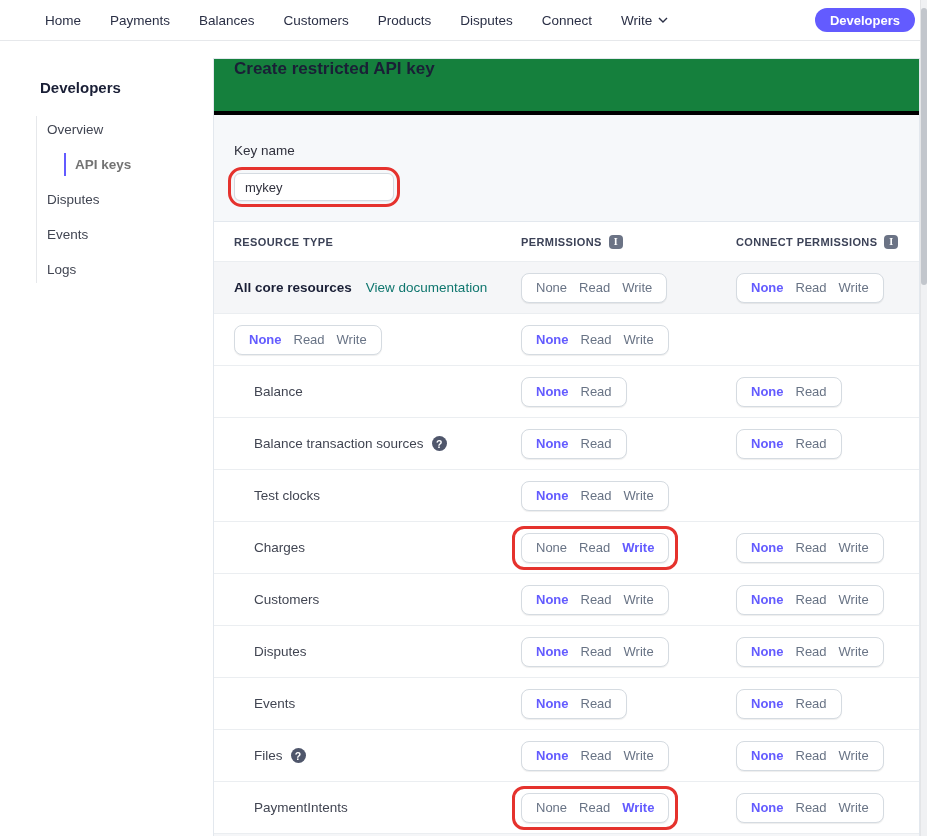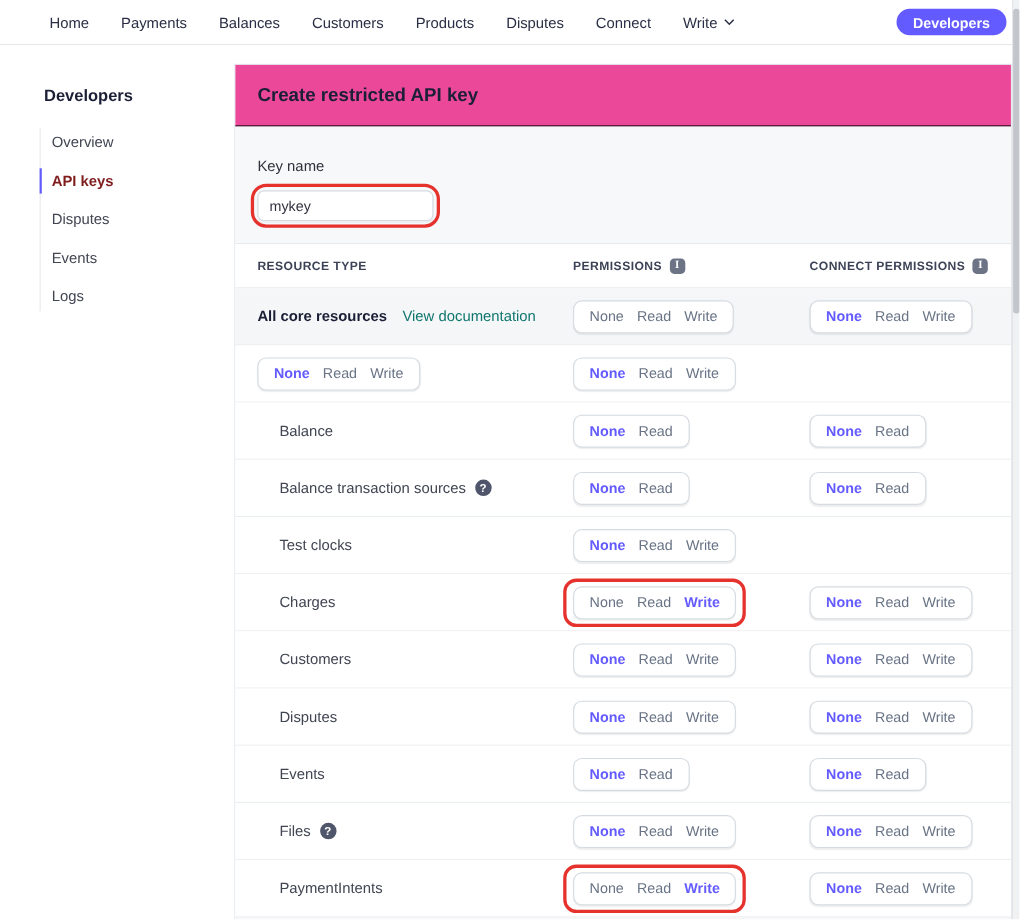--- a/index.html
+++ b/index.html
@@ -19,29 +19,29 @@
              background:#635bff; color:#fff; border:none; border-radius:12px;
              font-size:13px; font-weight:bold; font-family:inherit; cursor:pointer;
              display:flex; align-items:center; }
 
   
   .sidebar { position:absolute; left:0; top:41px; width:213px; bottom:0; background:#fff; }
   .sidebar-heading { margin:38px 0 20px 40px; font-size:15px; font-weight:bold; color:#1a1f36; }
   .side-list { margin-left:36px; border-left:1px solid #e6e8eb; }
   .side-item { position:relative; padding:6px 0 6px 10px; font-size:13.5px;
                color:#414552; cursor:pointer; margin-bottom:8px; }
-  .side-item.active { color:#7f1d1d; font-weight:bold; }
+  .side-item.active { color:#737373; font-weight:bold;margin-left:28px; }
   .side-item.active::before { content:""; position:absolute; left:-1px; top:2px; bottom:2px;
                width:2px; background:#635bff; }
 
   
   .panel { position:absolute; left:213px; top:58px; width:707px; bottom:0;
            background:#fff; border:1px solid #e3e8ee; border-bottom:none; }
-  .panel-header { height:56px; display:flex; align-items:center; padding-left:20px;
-                  border-bottom:1px solid #000000; background:#ec4899; }
+  .panel-header { height:56px; display:flex; align-items:flex-start; padding-left:20px;
+                  border-bottom:4px solid #000000; background:#15803d; }
   .panel-title { font-size:17px; font-weight:bold; color:#1a1f36; }
 
   .keyname-section { height:107px; background:#f6f8fa; border-bottom:1px solid #e3e8ee;
                      padding:28px 0 0 20px; }
   .keyname-label { font-size:13.5px; color:#30313d; margin-bottom:9px; }
   .annotation { display:inline-block; border:3px solid #e5322d; border-radius:14px; padding:3px; }
   .keyname-annotation { margin-left:-6px; }
   .keyname-input { width:160px; height:28px; border:1px solid #d5dbe1; border-radius:6px;
                    padding:0 10px; font-size:13px; font-family:inherit; color:#30313d;
                    background:#fff; outline:none; box-shadow:0 1px 1px rgba(0,0,0,.04); }

